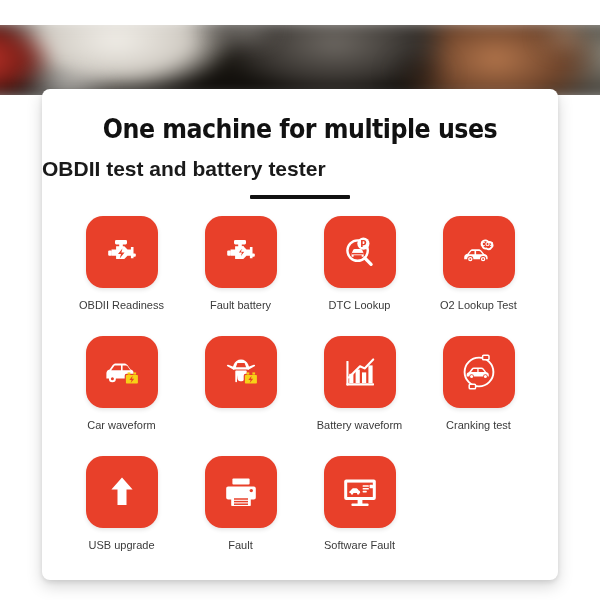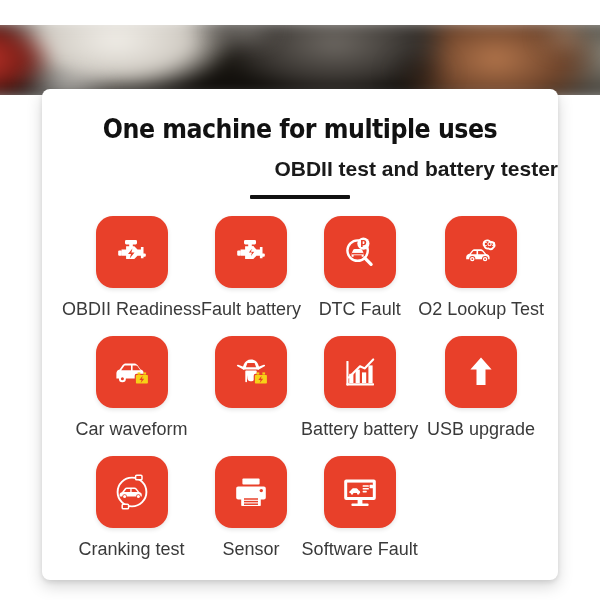--- a/index.html
+++ b/index.html
@@ -69,21 +69,21 @@
     font-weight: 700;
     font-size: 27px;
     letter-spacing: -.6px;
     color: #111111;
     margin: 0;
     padding-top: 24px;
     font-family: "DejaVu Sans", sans-serif;
     transform: scaleX(.88);
   }
   #subhead {
-    text-align: right;
+    text-align: left;
     font-size: 21px;
     color: #1a1a1a;
     margin: 0;
     padding-top: 13px;
     font-family: "Liberation Sans", sans-serif;
   }
   #divider {
     width: 100px;
     height: 4px;
     background: #111111;
@@ -112,21 +112,21 @@
     border-radius: 17px;
     background: #e8402a;
     display: flex;
     align-items: center;
     justify-content: center;
     box-shadow: 0 2px 4px rgba(0,0,0,.10);
   }
   .tile svg { display: block; }
   .cell-label {
     margin-top: 11px;
-    font-size: 18px;
+    font-size: 11px;
     color: #3a3a3a;
     text-align: right;
     white-space: nowrap;
     font-family: "Liberation Sans", sans-serif;
   }
 </style>
 </head>
 <body>
 
 <div id="bg-band">
@@ -189,21 +189,21 @@
               <path d="M11.6 21.6l1.5-3.5c.3-.7.9-1.1 1.7-1.1h5.7c.8 0 1.4.4 1.7 1.1l1.5 3.5v3.1h-2v-1.5h-8.1v1.5h-2z"></path>
             </g>
             <rect x="11.6" y="20.9" width="12.1" height="1.5" fill="#e8402a"></rect>
             <g fill="#ffffff">
               <circle cx="23.4" cy="11.6" r="6.1"></circle>
             </g>
             <text x="23.4" y="14.6" font-family="DejaVu Sans, sans-serif" font-size="8.6" font-weight="700" fill="#e8402a" text-anchor="middle">P</text>
           </svg>
         </span>
       </div>
-      <div class="cell-label">DTC Fault</div>
+      <div class="cell-label">DTC Lookup</div>
     </div>
 
     <div class="cell">
       <div class="tile">
         <span>
           <svg width="40" height="40" viewBox="0 0 40 40" aria-hidden="true">
 
             <g fill="none" stroke="#ffffff" stroke-width="1.9">
               <path d="M23.5 14.2a3.3 3.3 0 0 1 .6-5.1 3.6 3.6 0 0 1 5.3 1 3.2 3.2 0 0 1 3.9 2.1 3 3 0 0 1-1.2 3.6 3.4 3.4 0 0 1-4.6.7 3.5 3.5 0 0 1-4-2.3z"></path>
             </g>
@@ -296,32 +296,21 @@
               <rect x="15.6" y="17.6" width="4.2" height="13.4"></rect>
               <rect x="22" y="20.4" width="4.2" height="10.6"></rect>
               <rect x="28.4" y="13.4" width="4.2" height="17.6"></rect>
               <rect x="6.4" y="9" width="2.1" height="24.4" rx=".6"></rect>
               <rect x="6.4" y="31.3" width="27.6" height="2.1" rx=".6"></rect>
             </g>
             <path d="M8.8 25.4L20 14.2l4.6 2.2 8.6-9" stroke="#ffffff" stroke-width="2.1" fill="none" stroke-linecap="round" stroke-linejoin="round"></path>
           </svg>
         </span>
       </div>
-      <div class="cell-label">Battery battery</div>
-    </div>
-
-    <div class="cell">
-      <div class="tile">
-        <span>
-          <svg width="40" height="40" viewBox="0 0 40 40" aria-hidden="true">
-            <path d="M20 5.6l10.6 11.9h-6.1V33h-9V17.5H9.4z" fill="#ffffff"></path>
-          </svg>
-        </span>
-      </div>
-      <div class="cell-label">USB upgrade</div>
+      <div class="cell-label">Battery waveform</div>
     </div>
 
     <div class="cell">
       <div class="tile">
         <span>
           <svg width="42" height="42" viewBox="0 0 42 42" aria-hidden="true">
             <circle cx="21" cy="21" r="14.4" fill="none" stroke="#ffffff" stroke-width="1.9"></circle>
             <rect x="24.6" y="4.2" width="6.4" height="4.6" rx="1.1" fill="#e8402a" stroke="#ffffff" stroke-width="1.5"></rect>
             <rect x="11.2" y="33.2" width="6.4" height="4.6" rx="1.1" fill="#e8402a" stroke="#ffffff" stroke-width="1.5"></rect>
 
@@ -334,20 +323,31 @@
               <circle cx="27.4" cy="25.6" r="2.3"></circle>
             </g>
             <g fill="#ffffff">
               <circle cx="13.6" cy="25.6" r="1.5"></circle>
               <circle cx="27.4" cy="25.6" r="1.5"></circle>
             </g>
           </svg>
         </span>
       </div>
       <div class="cell-label">Cranking test</div>
+    </div>
+
+    <div class="cell">
+      <div class="tile">
+        <span>
+          <svg width="40" height="40" viewBox="0 0 40 40" aria-hidden="true">
+            <path d="M20 5.6l10.6 11.9h-6.1V33h-9V17.5H9.4z" fill="#ffffff"></path>
+          </svg>
+        </span>
+      </div>
+      <div class="cell-label">USB upgrade</div>
     </div>
 
 
     <div class="cell">
       <div class="tile">
         <span>
           <svg width="40" height="40" viewBox="0 0 40 40" aria-hidden="true">
             <g fill="#ffffff">
               <rect x="11.4" y="6.4" width="17.2" height="6.2" rx="1"></rect>
               <path d="M7.2 14.6h25.6c1.2 0 2 .9 2 2v8.8c0 1.2-.8 2-2 2H7.2c-1.2 0-2-.8-2-2v-8.8c0-1.1.8-2 2-2z"></path>
@@ -355,21 +355,21 @@
             </g>
             <circle cx="30.3" cy="18.6" r="1.7" fill="#e8402a"></circle>
             <g stroke="#e8402a" stroke-width="1.5">
               <line x1="13" y1="27" x2="27" y2="27"></line>
               <line x1="13" y1="29.6" x2="27" y2="29.6"></line>
               <line x1="13" y1="32.2" x2="27" y2="32.2"></line>
             </g>
           </svg>
         </span>
       </div>
-      <div class="cell-label">Sensor</div>
+      <div class="cell-label">Fault</div>
     </div>
 
     <div class="cell">
       <div class="tile">
         <span>
           <svg width="42" height="42" viewBox="0 0 42 42" aria-hidden="true">
             <rect x="5.2" y="8.6" width="31.6" height="20.4" rx="2" fill="#ffffff"></rect>
             <rect x="8.2" y="11.6" width="25.6" height="14.4" fill="#e8402a"></rect>
             <g fill="#ffffff">
               <rect x="18.6" y="28.9" width="4.8" height="4.2"></rect>

